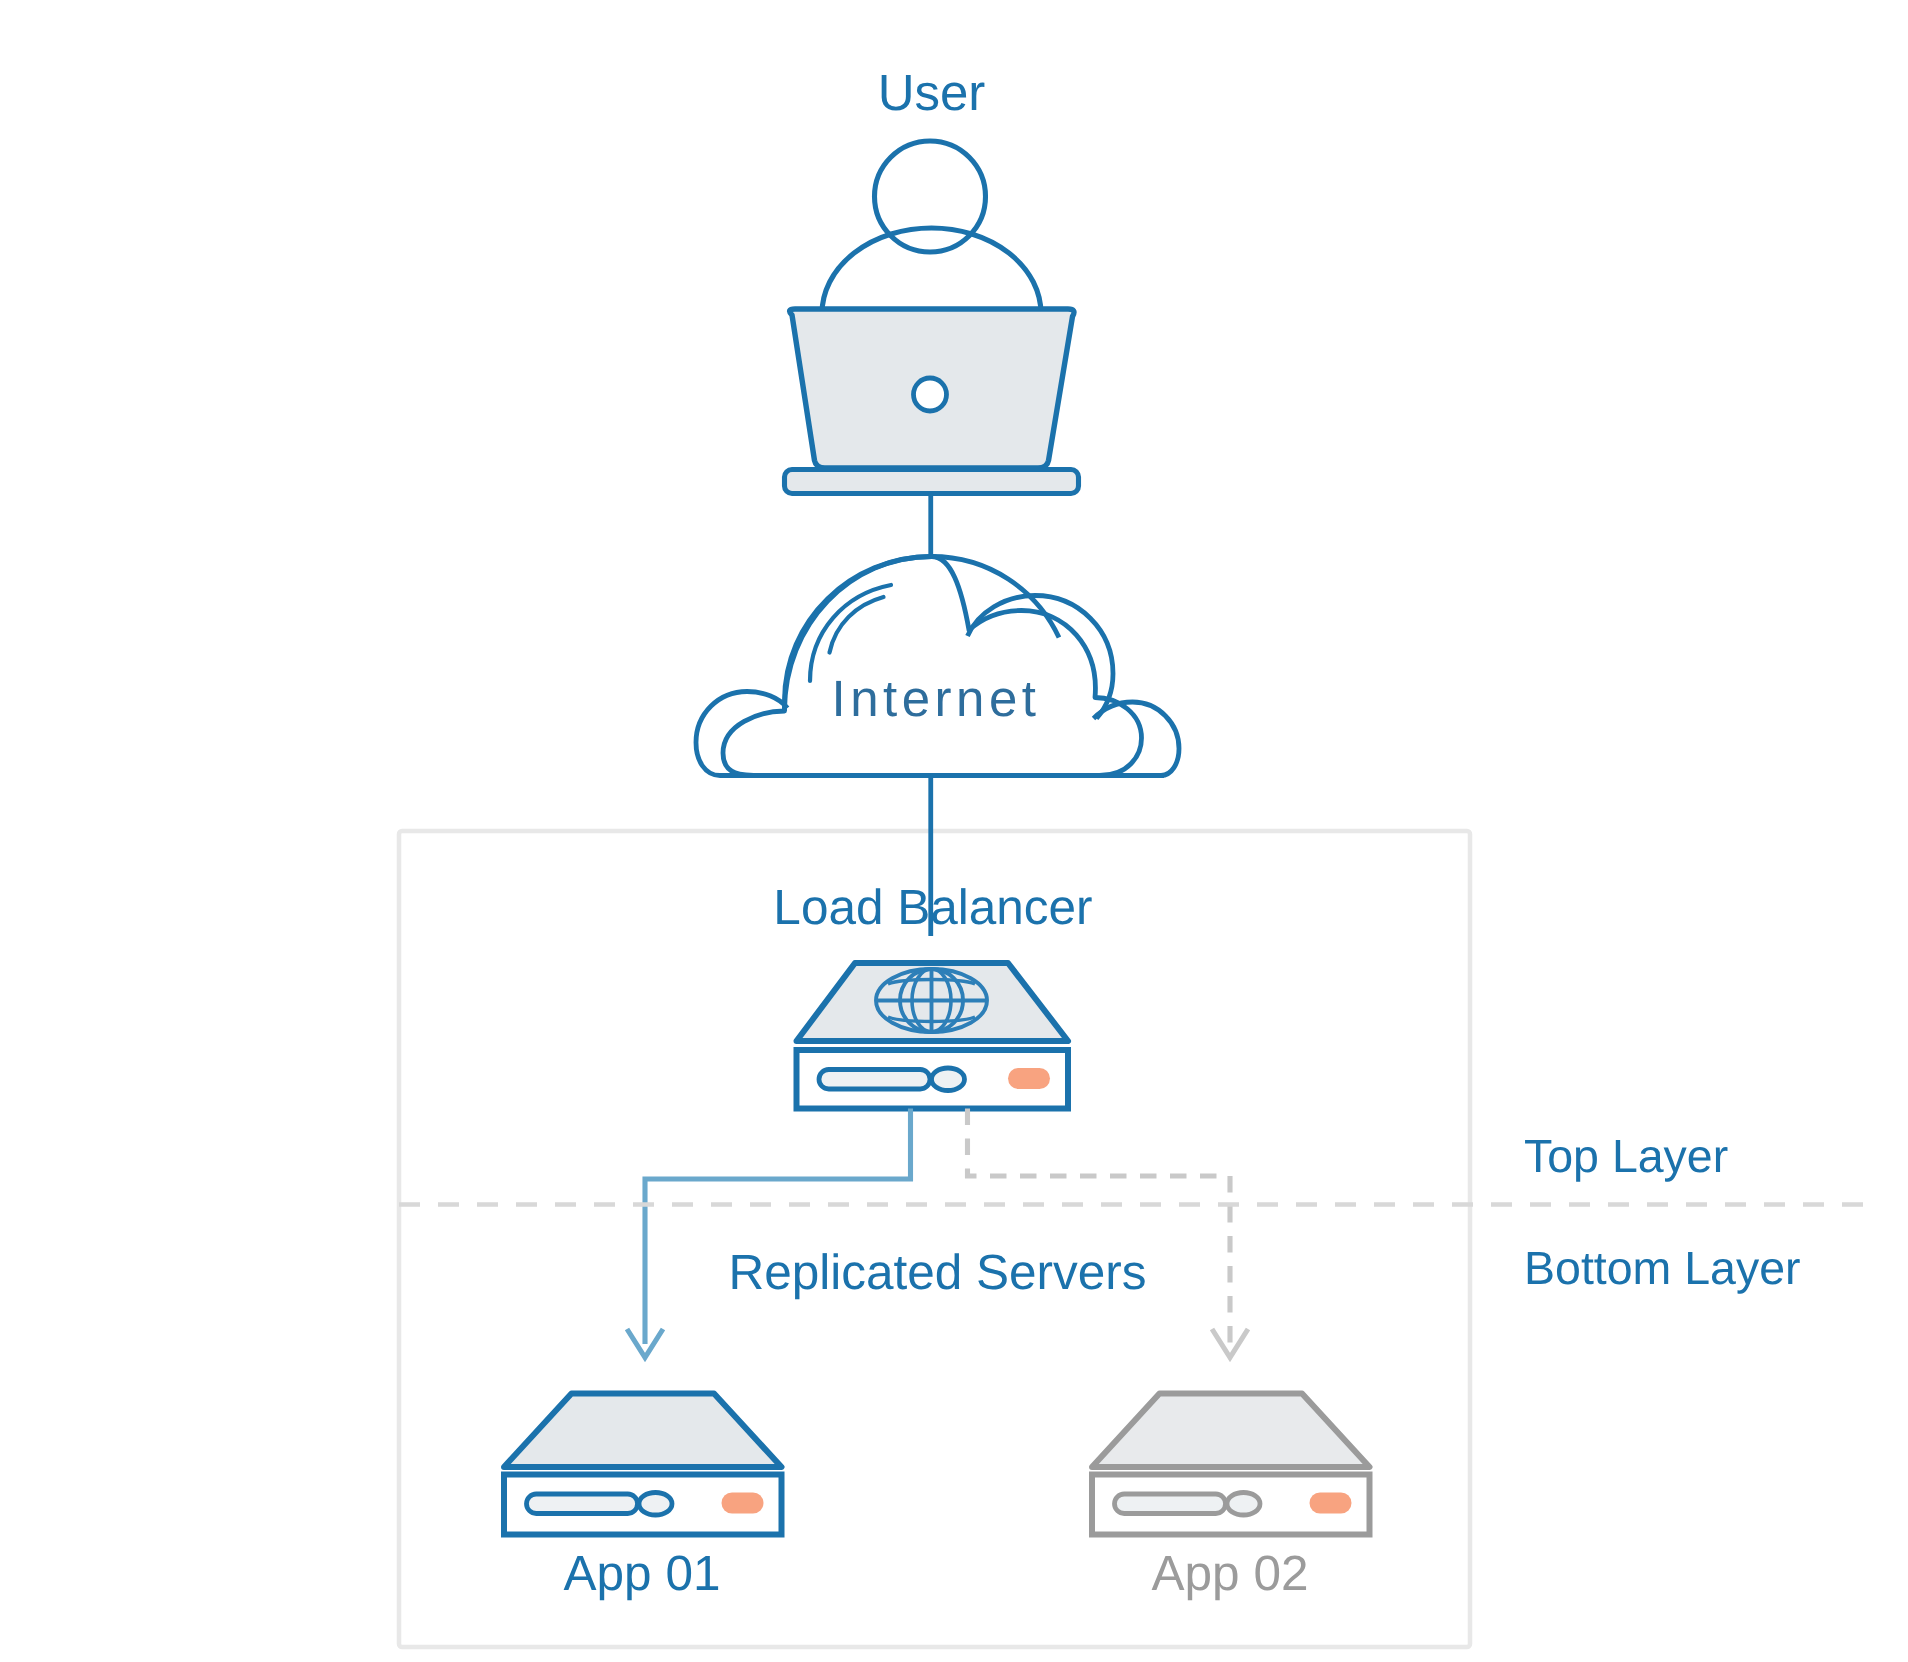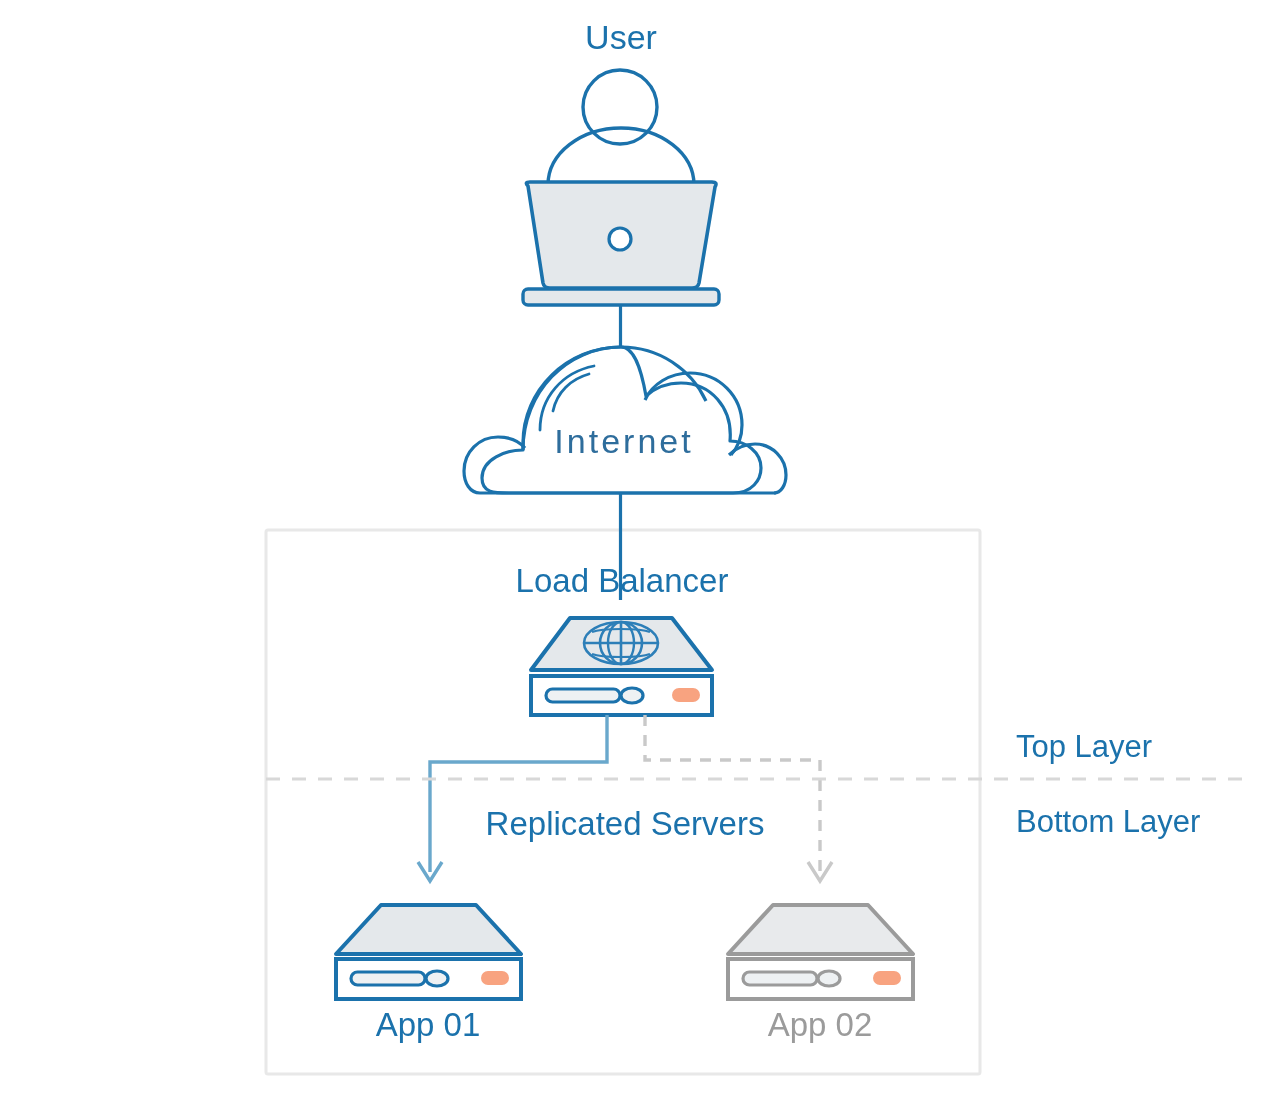--- a/index.html
+++ b/index.html
@@ -10,20 +10,21 @@
   body {
     width: 1272px;
     height: 1108px;
     font-family: "Liberation Sans", sans-serif;
     overflow: hidden;
   }
   #diagram-root {
     position: relative;
     width: 1272px;
     height: 884px;
+    margin-top: 24px;
   }
   svg.canvas {
     display: block;
     width: 1272px;
     height: 1108px;
   }
   .label-text {
     font-family: "Liberation Sans", sans-serif;
     font-weight: 400;
   }

